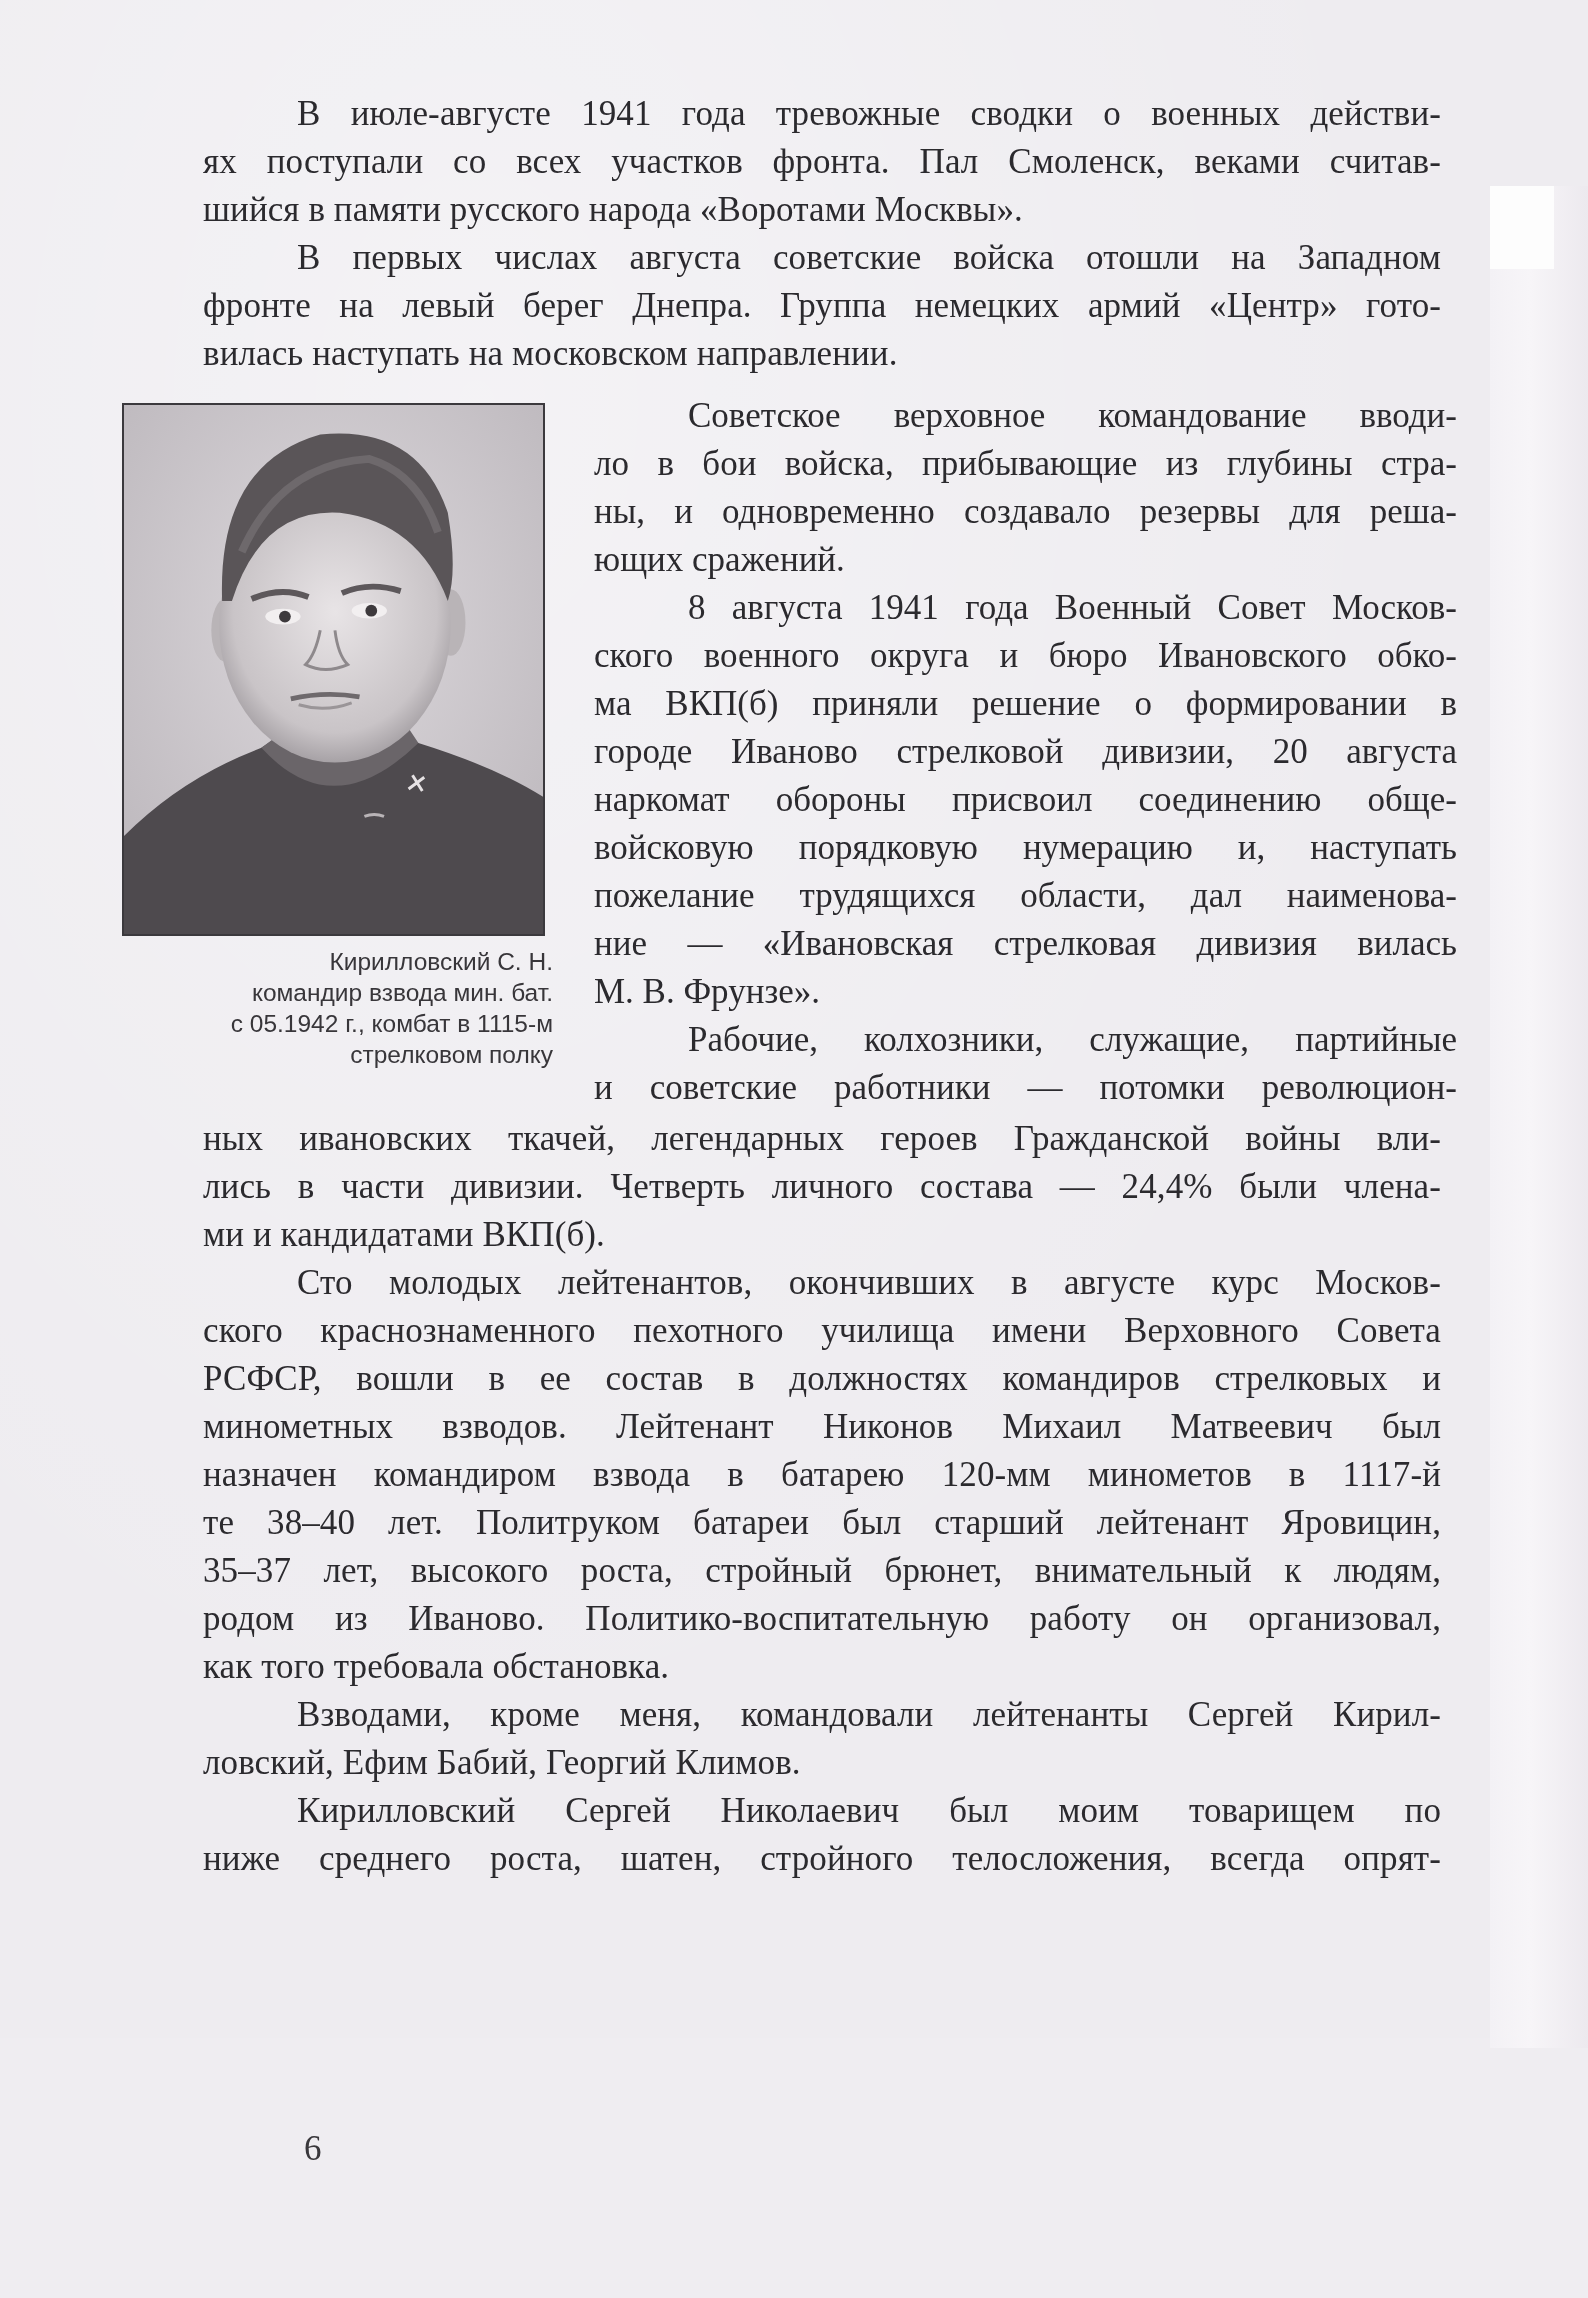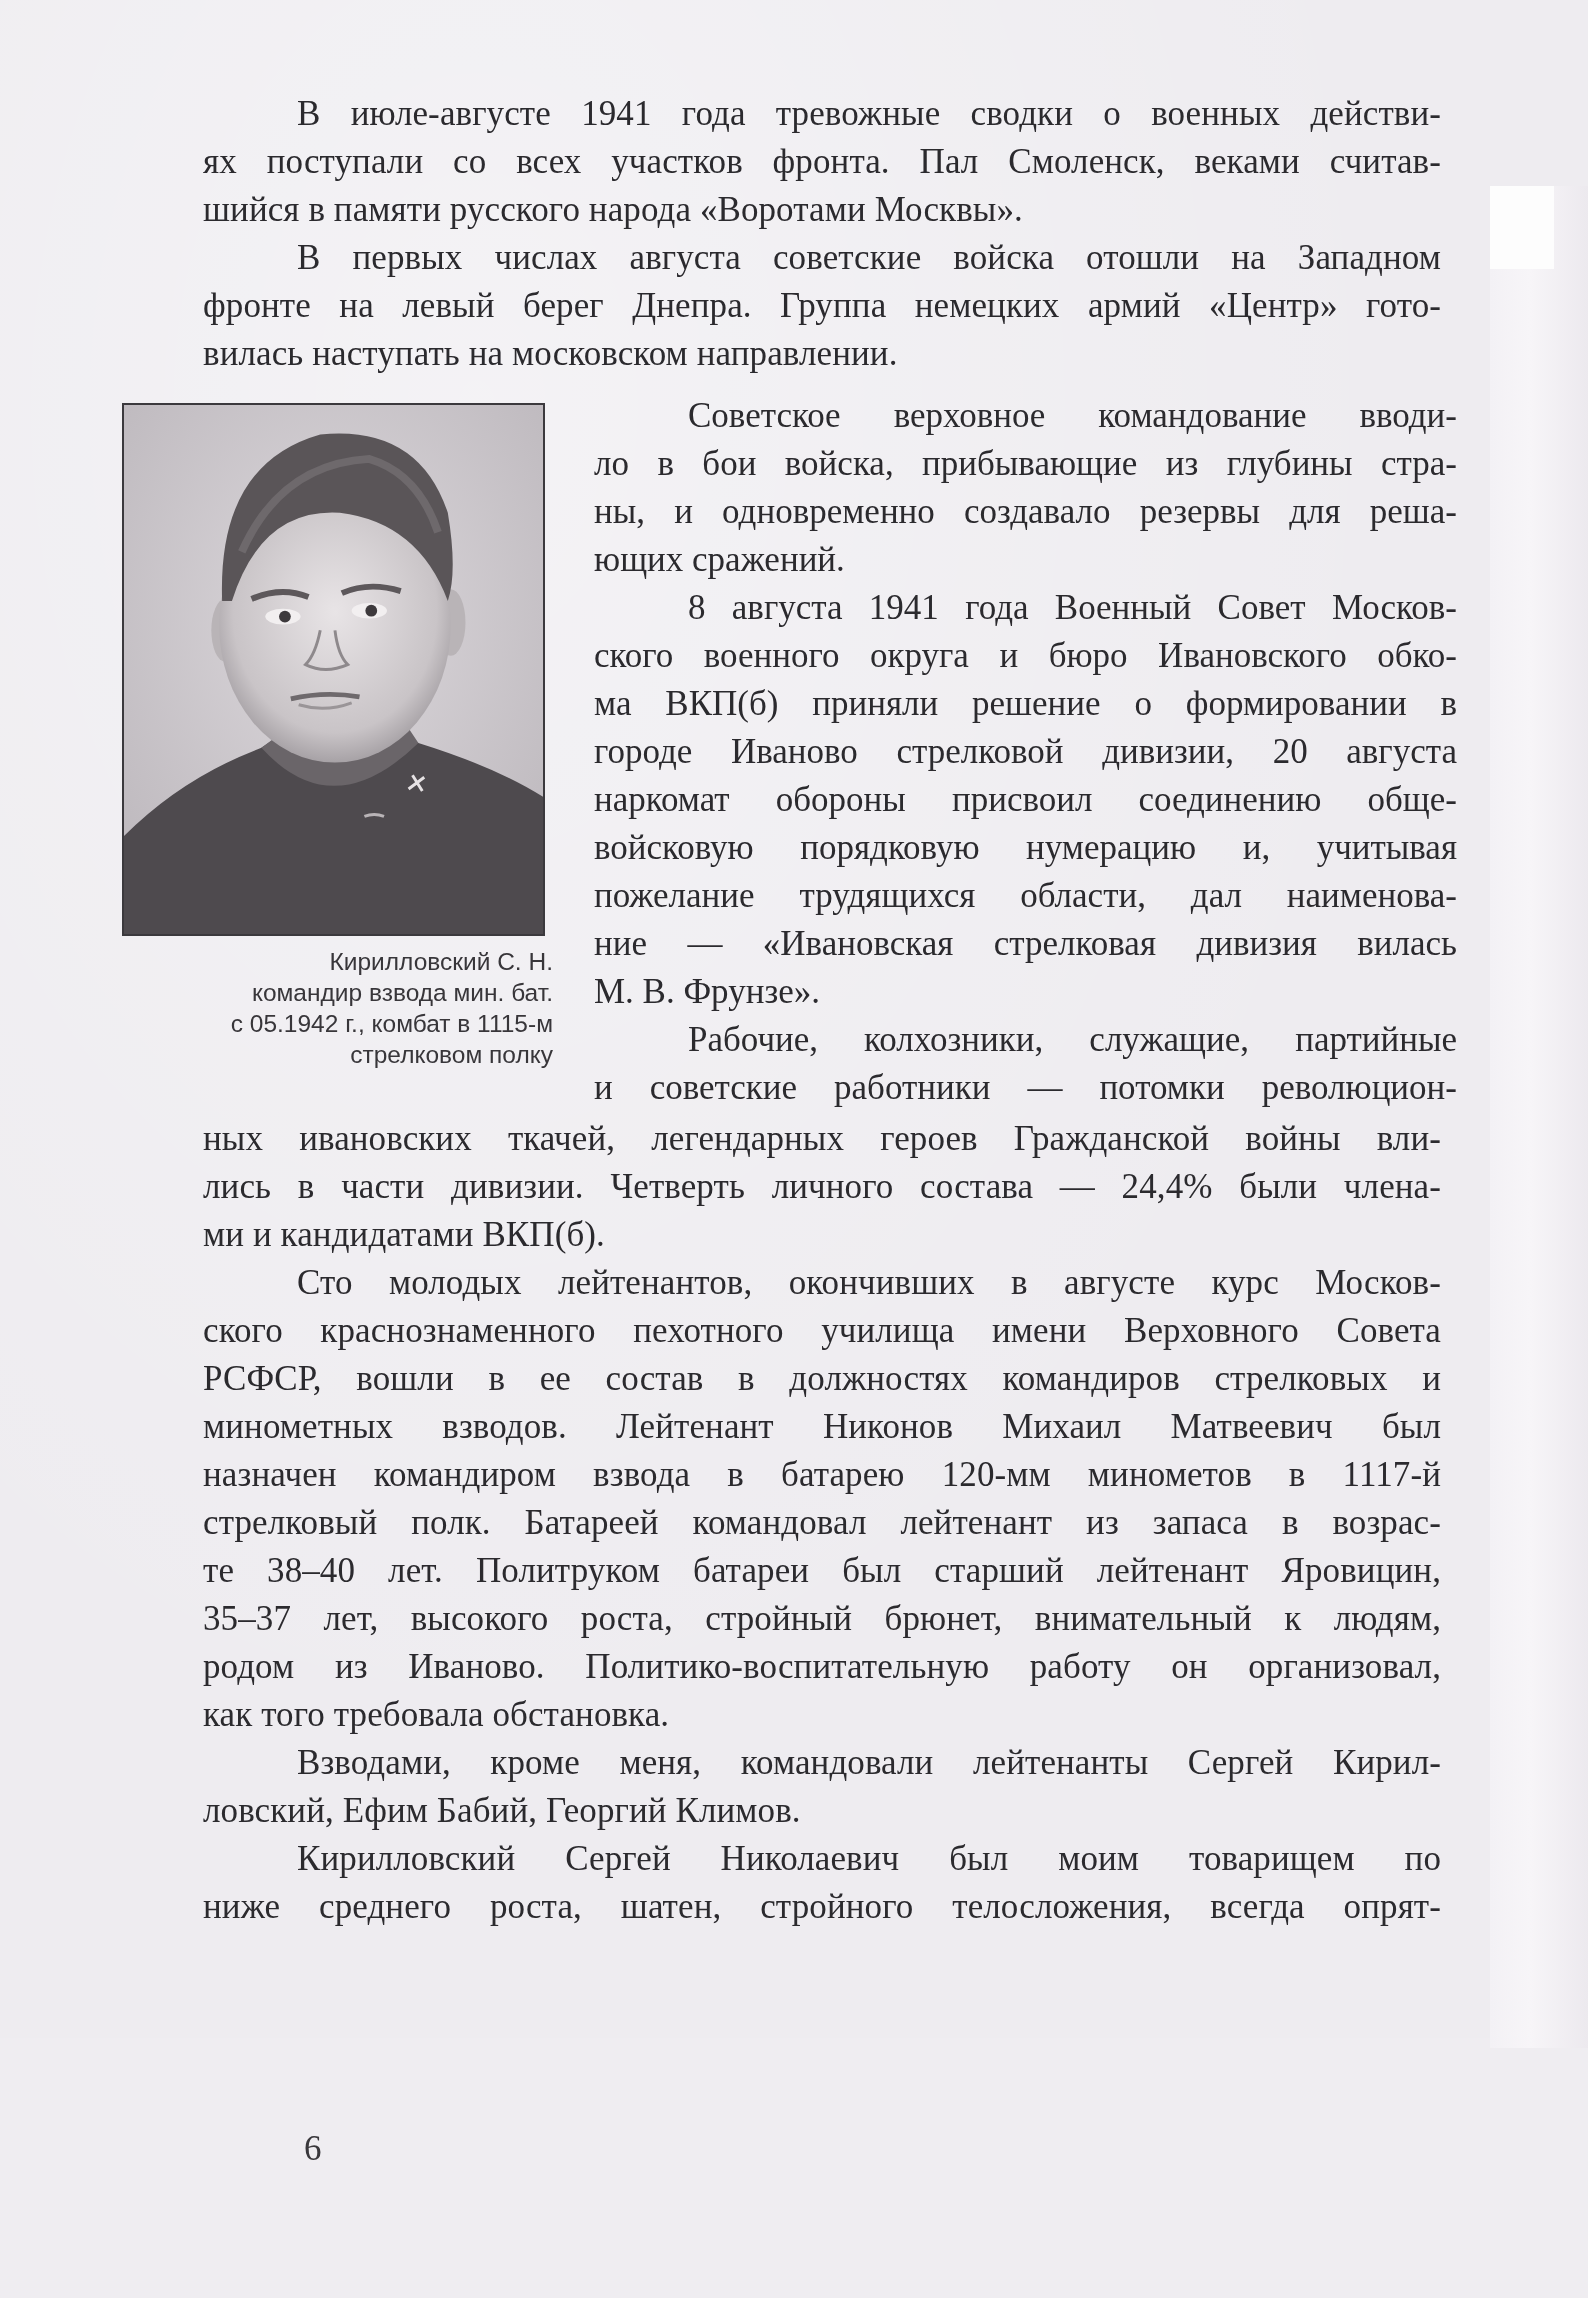--- a/index.html
+++ b/index.html
@@ -132,21 +132,21 @@
       <span class="line">ло в бои войска, прибывающие из глубины стра-</span>
       <span class="line">ны, и одновременно создавало резервы для реша-</span>
       <span class="line last">ющих сражений.</span>
     </div>
     <div class="para">
       <span class="line indent">8 августа 1941 года Военный Совет Москов-</span>
       <span class="line">ского военного округа и бюро Ивановского обко-</span>
       <span class="line">ма ВКП(б) приняли решение о формировании в</span>
       <span class="line">городе Иваново стрелковой дивизии, 20 августа</span>
       <span class="line">наркомат обороны присвоил соединению обще-</span>
-      <span class="line">войсковую порядковую нумерацию и, учитывая</span>
+      <span class="line">войсковую порядковую нумерацию и, наступать</span>
       <span class="line">пожелание трудящихся области, дал наименова-</span>
       <span class="line">ние — «Ивановская стрелковая дивизия вилась</span>
       <span class="line last">М. В. Фрунзе».</span>
     </div>
     <div class="para">
       <span class="line indent">Рабочие, колхозники, служащие, партийные</span>
       <span class="line">и советские работники — потомки революцион-</span>
     </div>
   </div>
 
@@ -155,21 +155,20 @@
       <span class="line">ных ивановских ткачей, легендарных героев Гражданской войны вли-</span>
       <span class="line">лись в части дивизии. Четверть личного состава — 24,4% были члена-</span>
       <span class="line last">ми и кандидатами ВКП(б).</span>
     </div>
     <div class="para">
       <span class="line indent">Сто молодых лейтенантов, окончивших в августе курс Москов-</span>
       <span class="line">ского краснознаменного пехотного училища имени Верховного Совета</span>
       <span class="line">РСФСР, вошли в ее состав в должностях командиров стрелковых и</span>
       <span class="line">минометных взводов. Лейтенант Никонов Михаил Матвеевич был</span>
       <span class="line">назначен командиром взвода в батарею 120-мм минометов в 1117-й</span>
-      <span class="line">стрелковый полк. Батареей командовал лейтенант из запаса в возрас-</span>
       <span class="line">те 38–40 лет. Политруком батареи был старший лейтенант Яровицин,</span>
       <span class="line">35–37 лет, высокого роста, стройный брюнет, внимательный к людям,</span>
       <span class="line">родом из Иваново. Политико-воспитательную работу он организовал,</span>
       <span class="line last">как того требовала обстановка.</span>
     </div>
     <div class="para">
       <span class="line indent">Взводами, кроме меня, командовали лейтенанты Сергей Кирил-</span>
       <span class="line last">ловский, Ефим Бабий, Георгий Климов.</span>
     </div>
     <div class="para">

